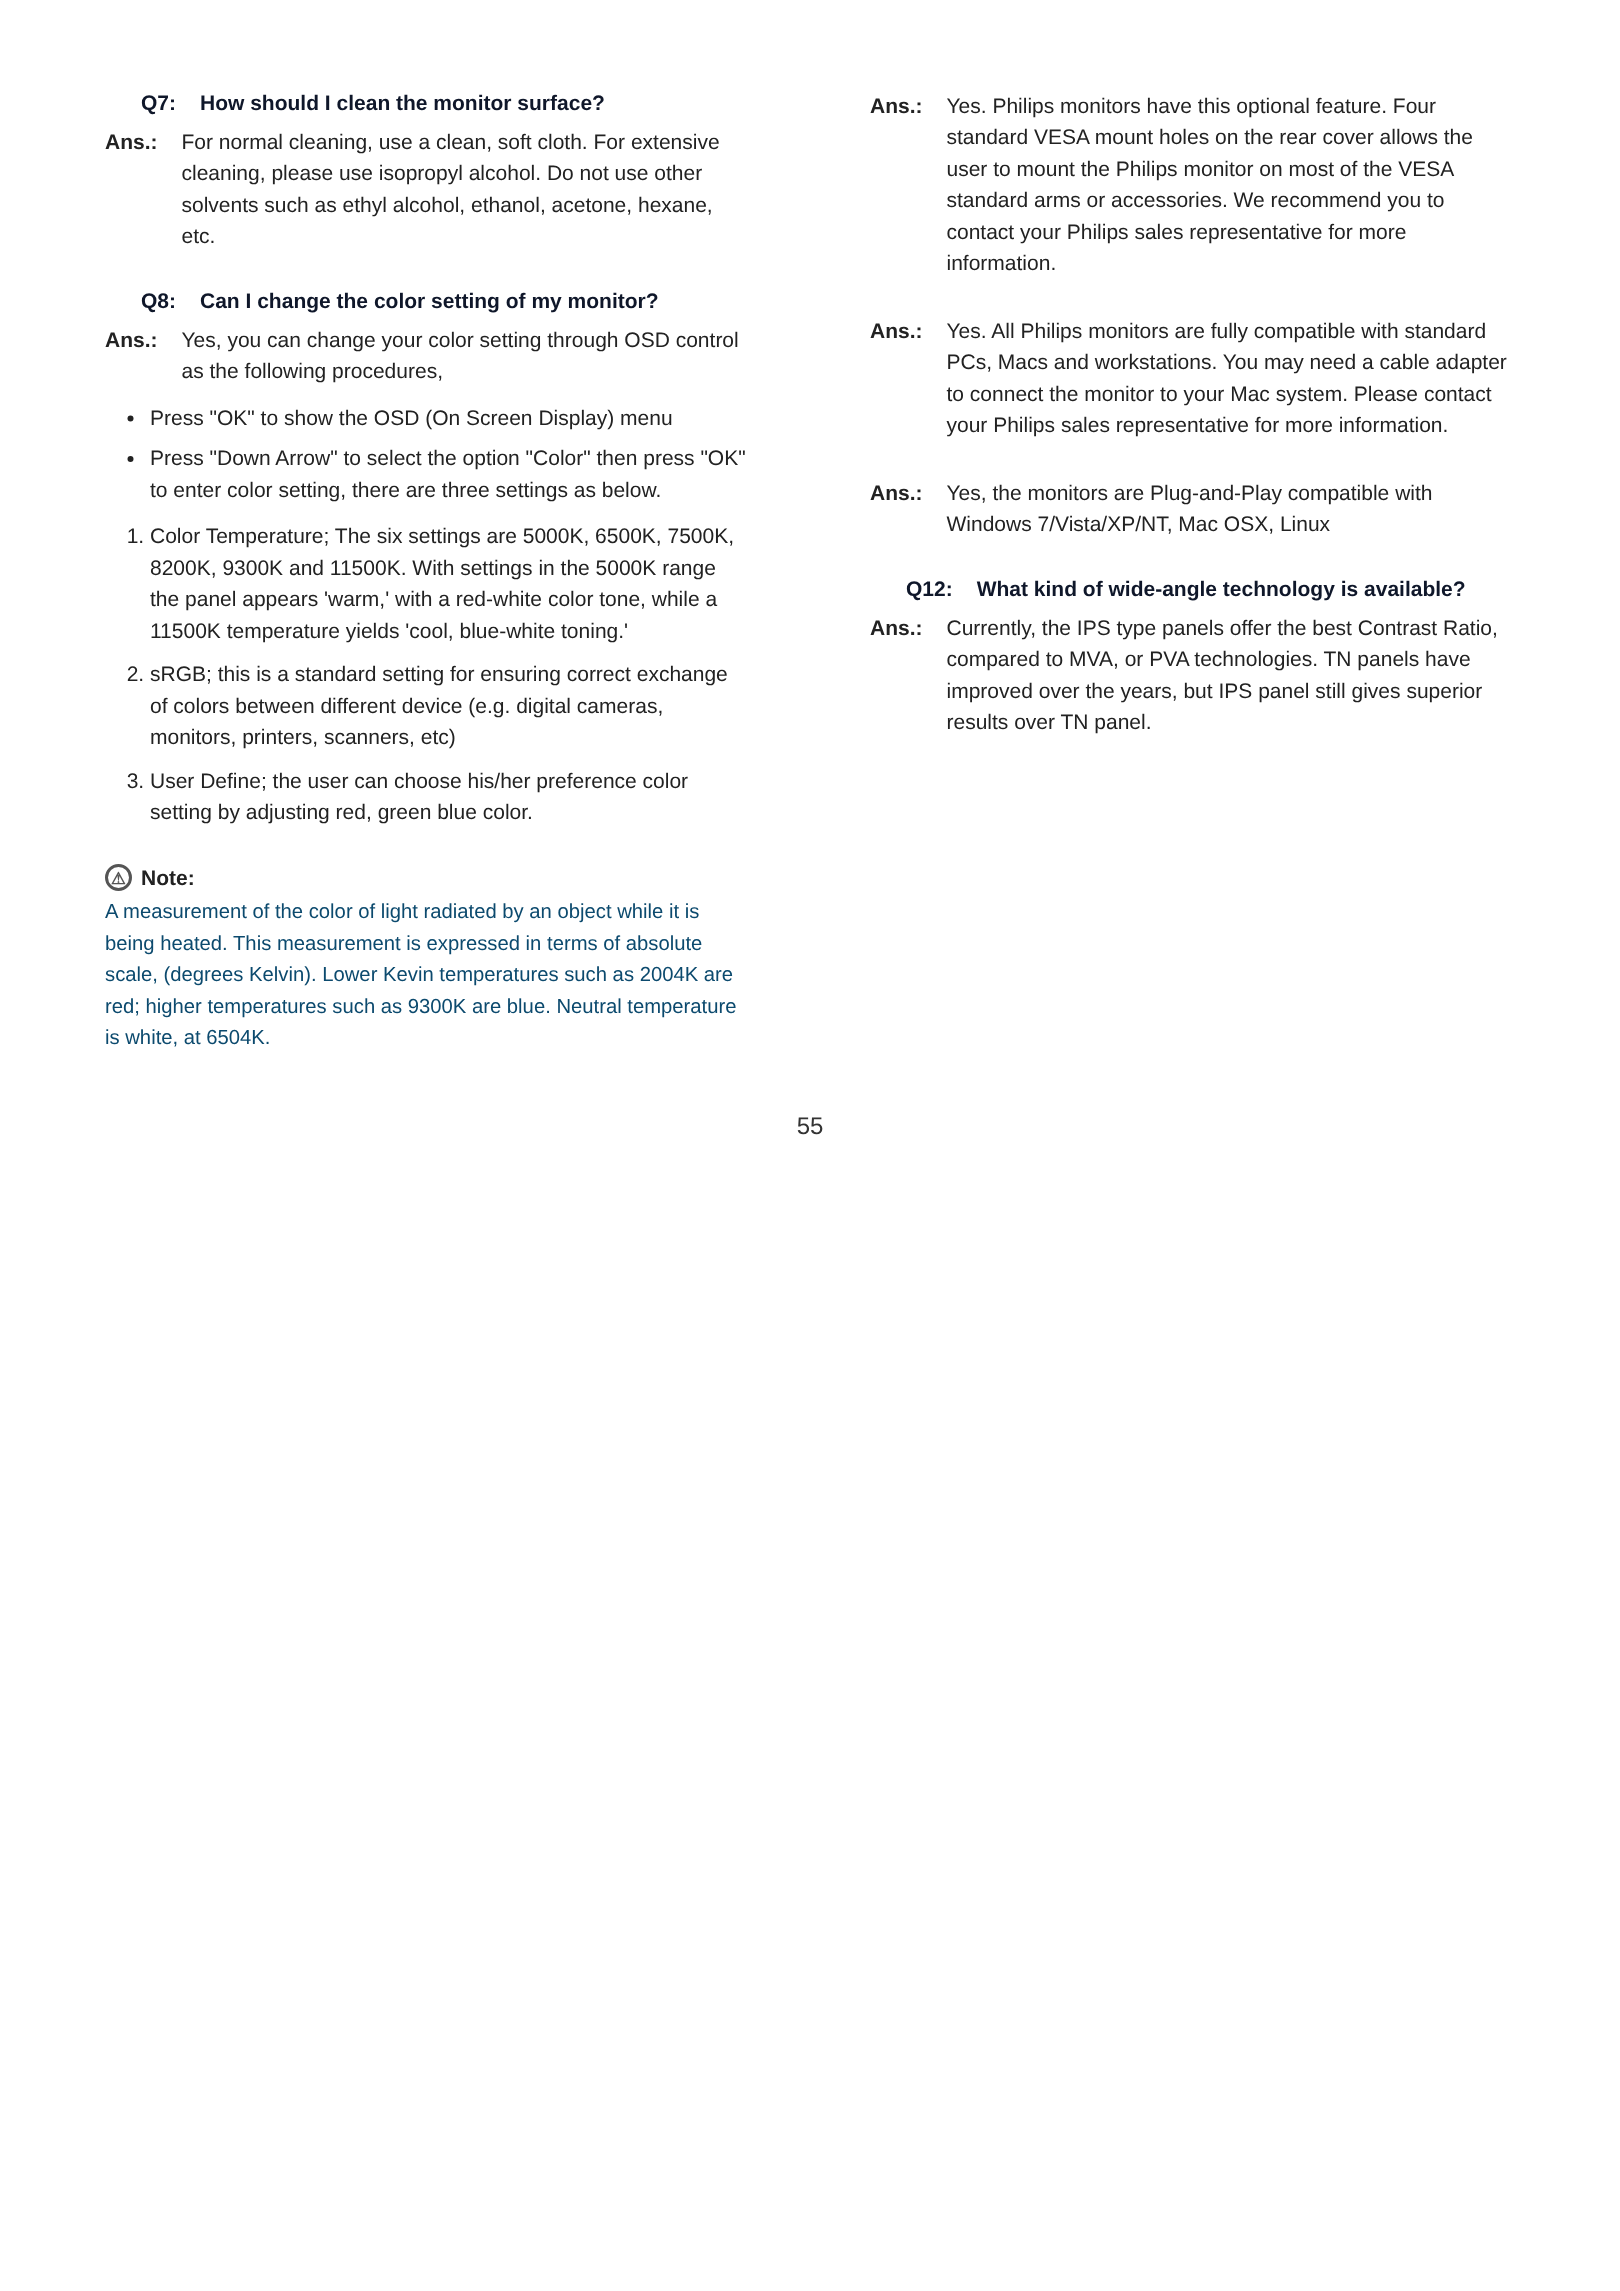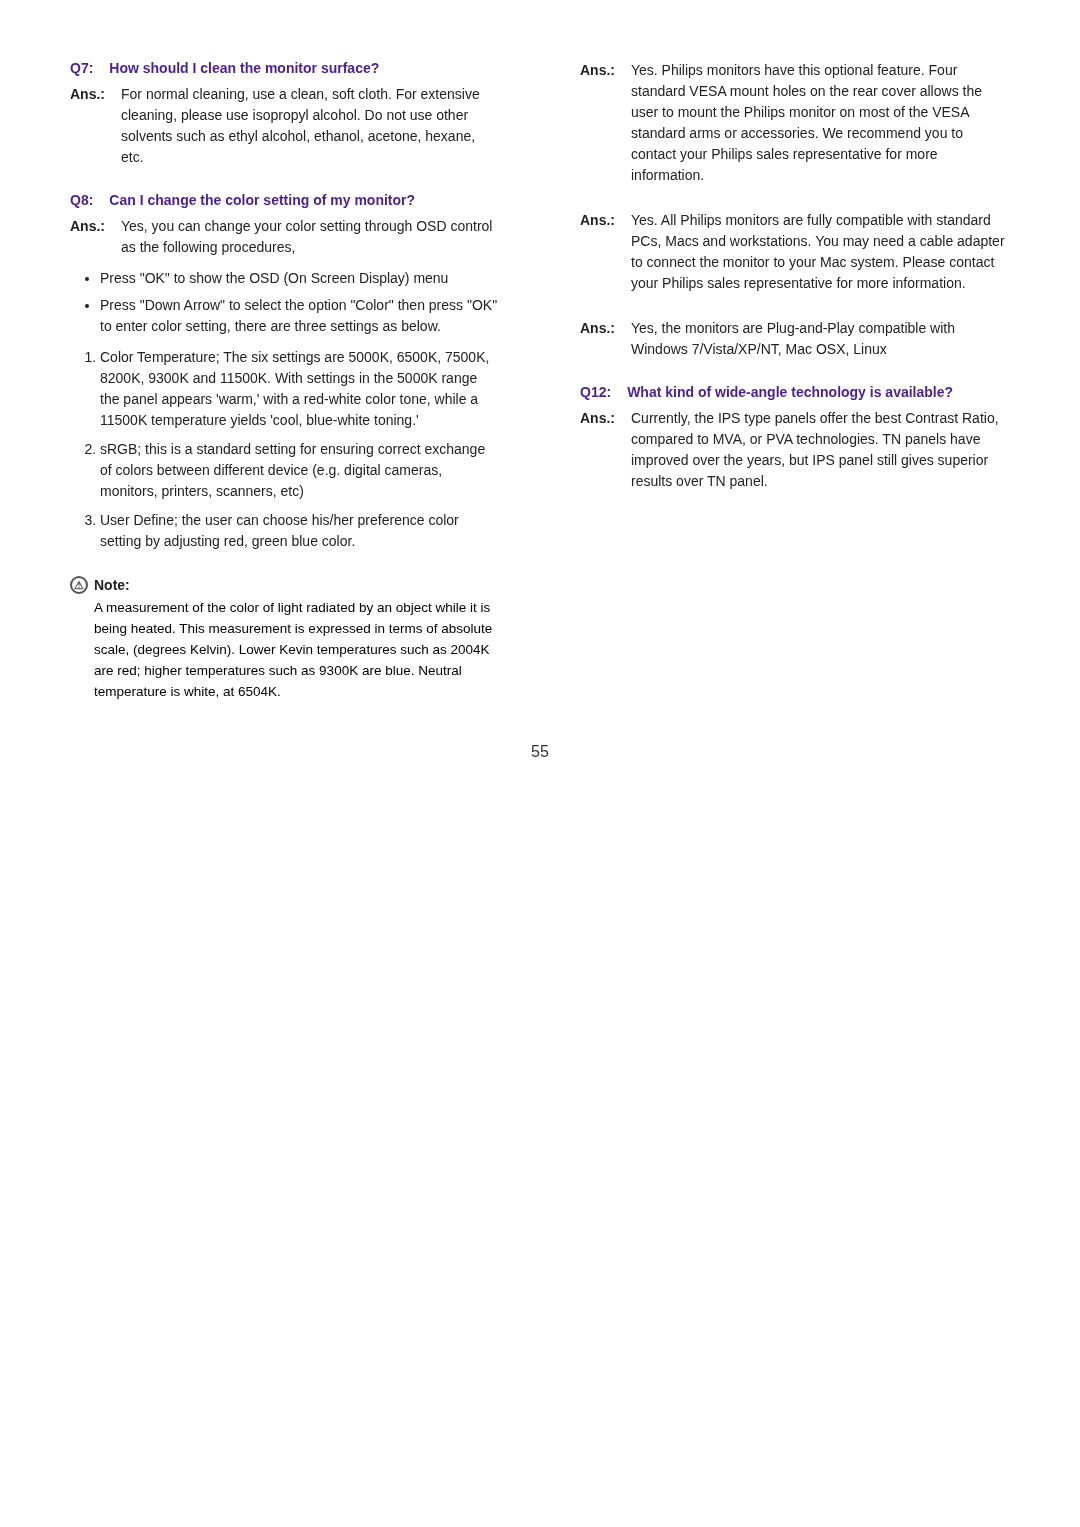--- a/index.html
+++ b/index.html
@@ -39,24 +39,25 @@
       padding-left: 20px;
     }
 
     .qa-block {
       margin-bottom: 24px;
     }
 
     .question {
       font-weight: bold;
       font-size: 14px;
-      color: #4c1d95;
+      color: #0f172a;
       margin-bottom: 8px;
       display: flex;
       gap: 6px;
+      margin-left: 24px;
     }
 
     .question-label {
       font-weight: bold;
       white-space: nowrap;
     }
 
     .answer {
       margin-bottom: 10px;
       display: flex;
@@ -117,24 +118,23 @@
       height: 18px;
       border: 2px solid #555;
       border-radius: 50%;
       font-size: 11px;
       font-weight: bold;
       color: #555;
       position: relative;
     }
 
     .note-text {
-      color: #000000;
+      color: #0c4a6e;
       line-height: 1.55;
       font-size: 13.5px;
-      margin-left: 24px;
     }
 
     .page-number {
       text-align: center;
       margin-top: 40px;
       font-size: 16px;
       color: #333;
     }
 
     .q-indent {

